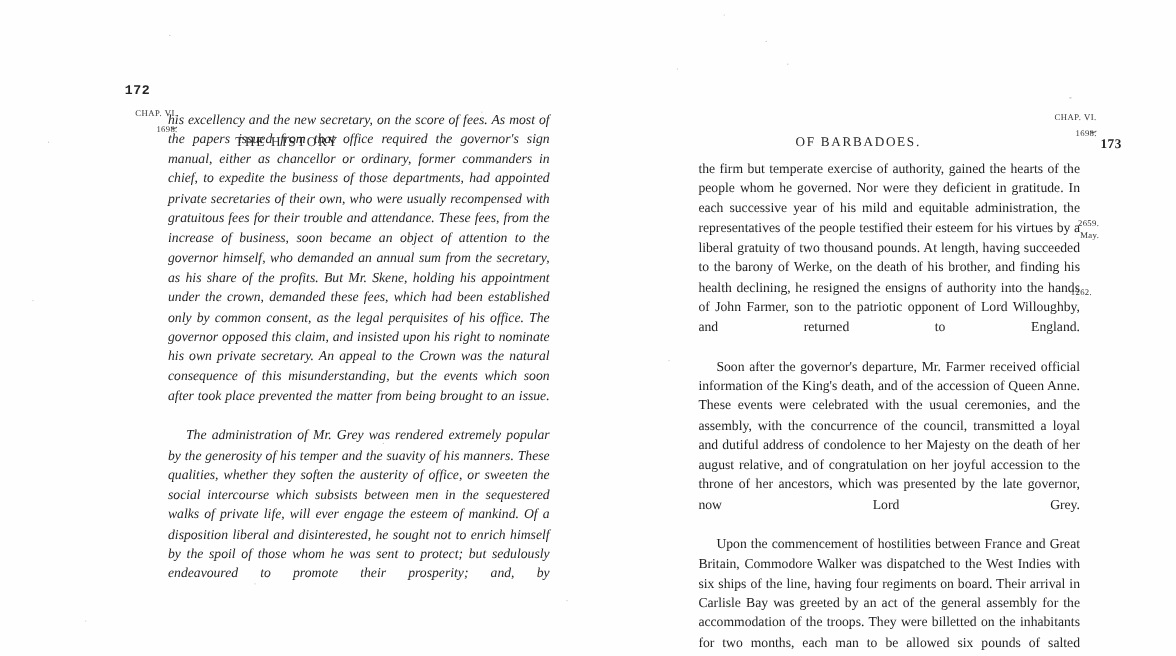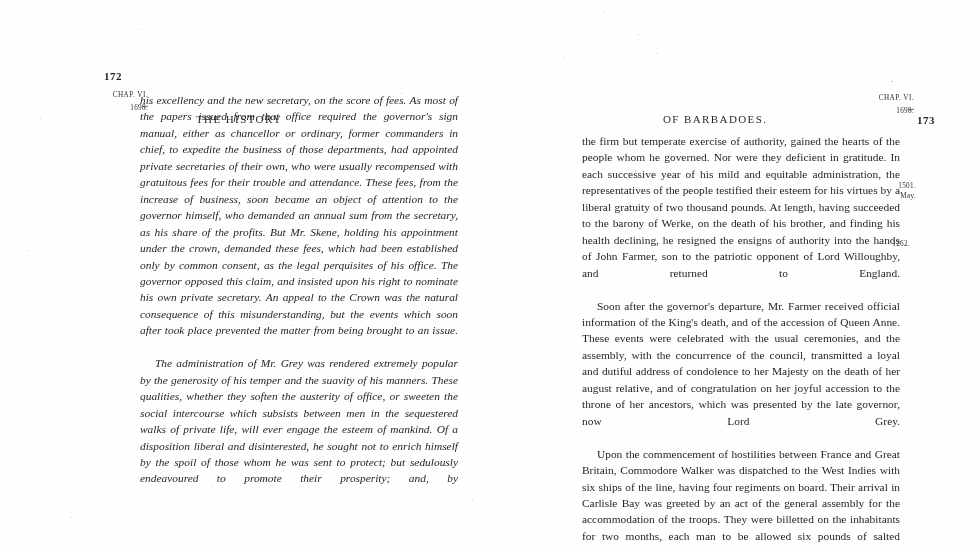--- a/index.html
+++ b/index.html
@@ -58,21 +58,21 @@
   }
   .rh-title { font-variant: small-caps; }
   .folio {
     position: absolute;
     top: 70px;
     font-size: 11px;
     font-weight: bold;
     letter-spacing: .5px;
     color: #242424;
   }
-  .folio-verso { left: 104px; }
+  .folio-verso { left: 104px; font-family: Liberation Mono, monospace; }
   .folio-recto { right: 45px; margin-top: 44px; }
   .rh-verso { left: 196px; }
   .rh-recto { left: 173px; }
 
   
   .textblock {
     position: absolute;
     top: 92px;
     width: 318px;
     font-size: 11.4px;
@@ -168,21 +168,21 @@
 
     </div>
 
     <div class="marginalia mn-recto-chap">
       <span class="chap">CHAP. VI.</span>
       <span class="brace">⏟</span>
       <span class="year">1698.</span>
     </div>
 
     <div class="marginalia mn-recto-1701">
-      <span class="year">1501.</span>
+      <span class="year">2659.</span>
       <span class="mon">May.</span>
     </div>
 
     <div class="marginalia mn-recto-1702">
       <span class="year">1262.</span>
     </div>
 
   </div>
 <div class="speckle" style="left: 564px; top: 57px; width: 1.2px; height: 1.2px;"></div>
     <div class="speckle" style="left: 656px; top: 53px; width: 1.1px; height: 1.1px;"></div>

